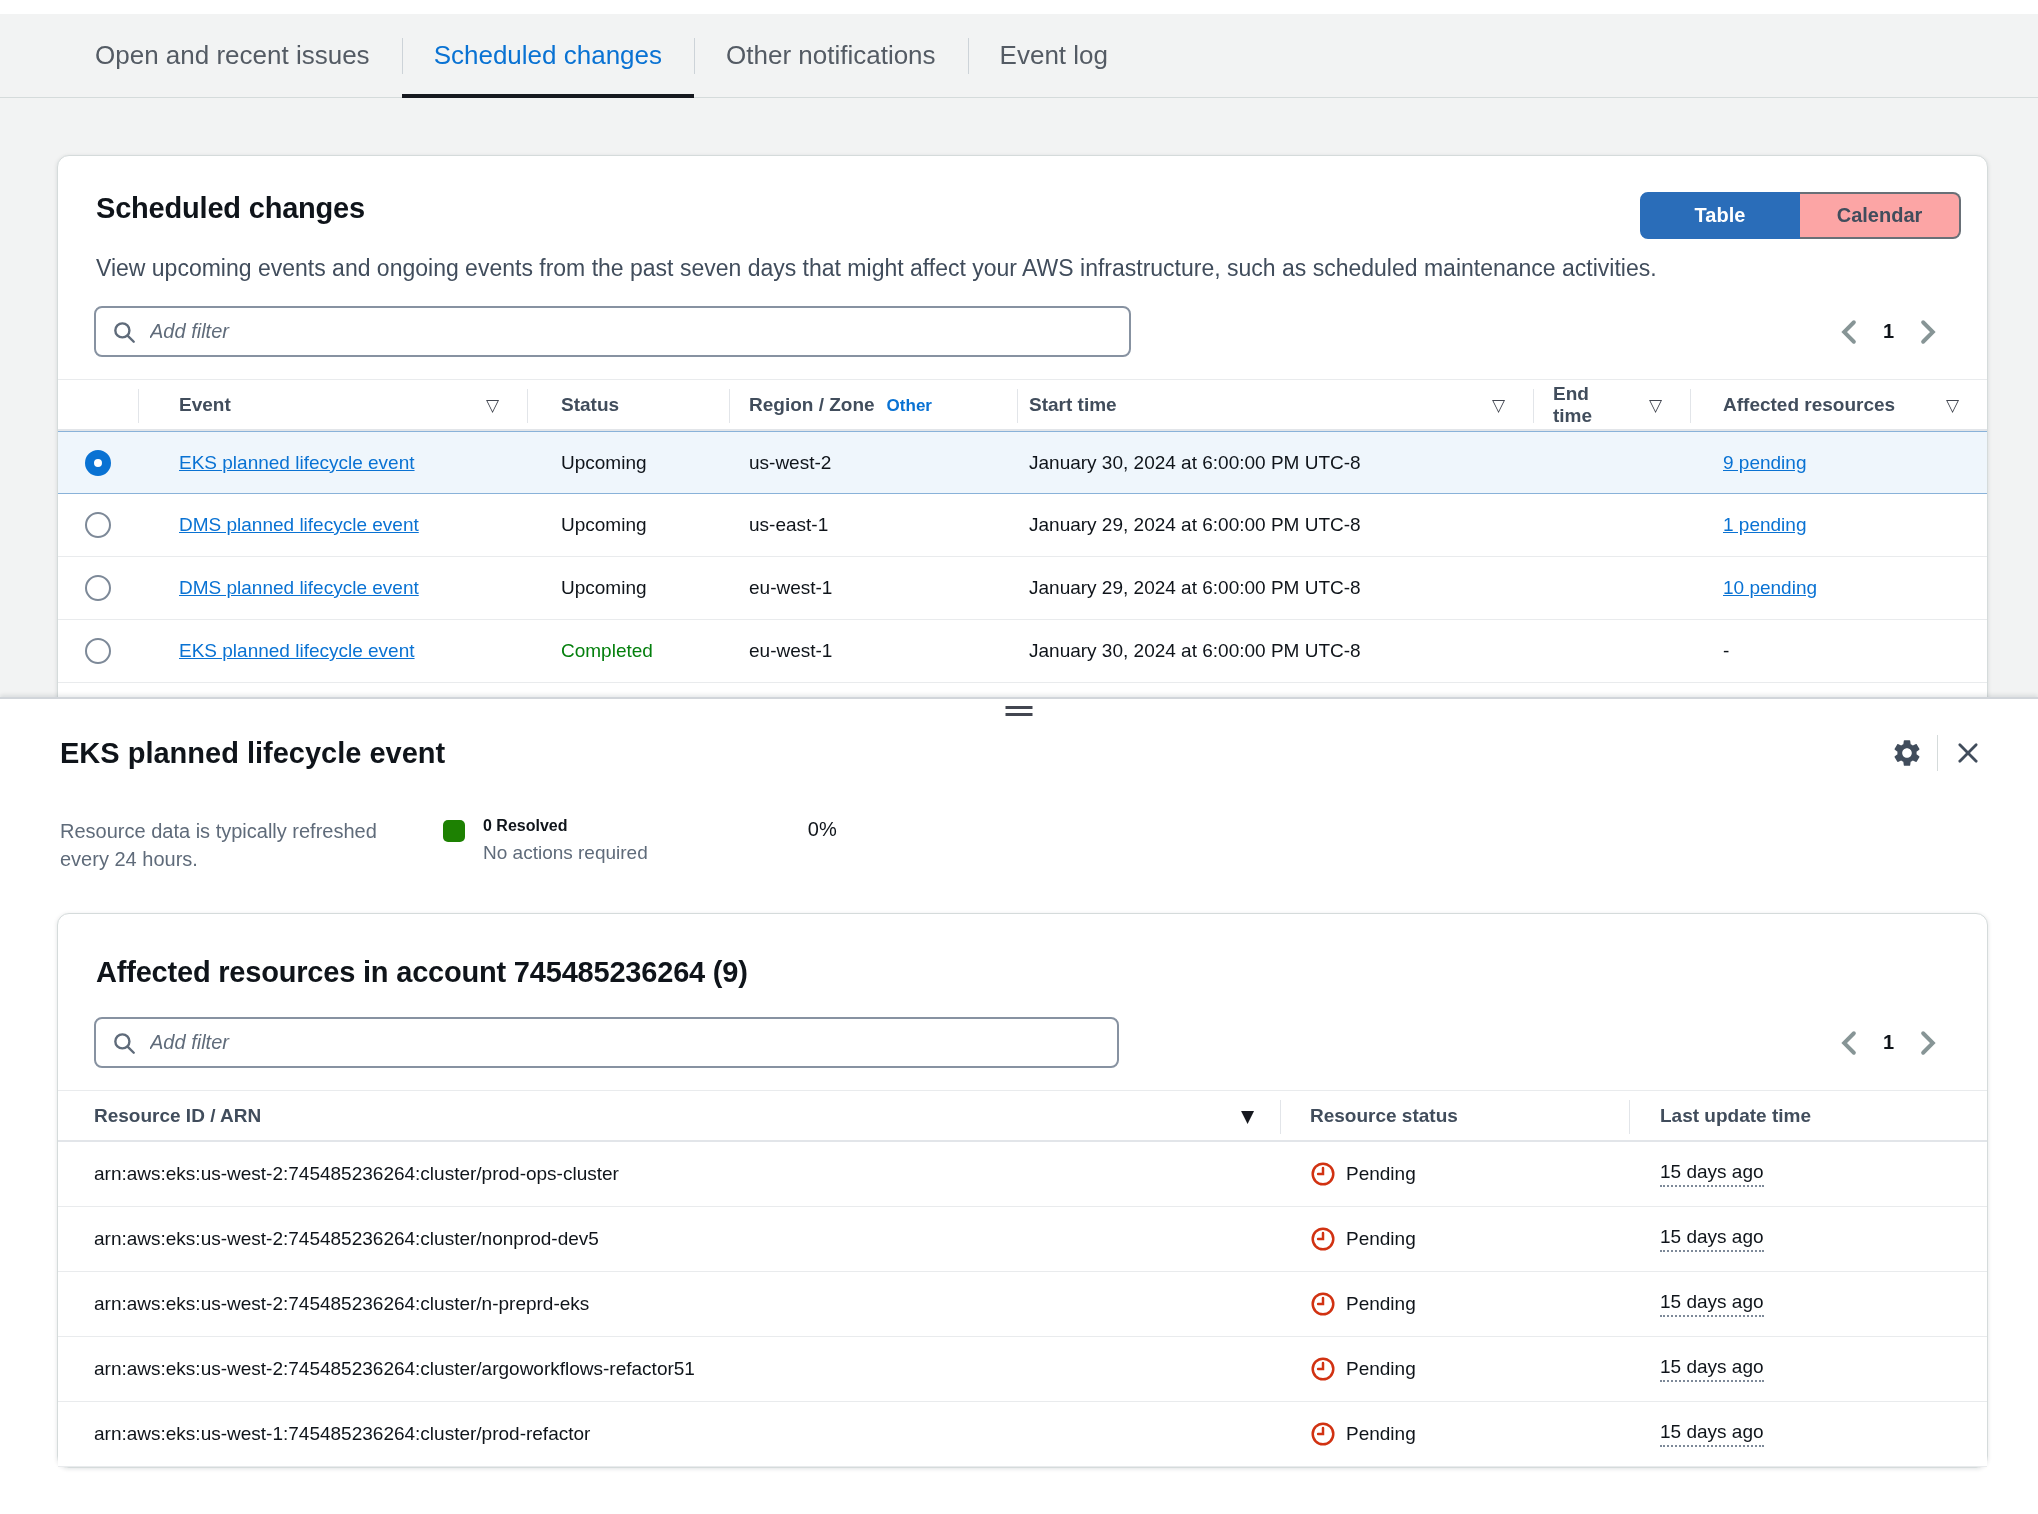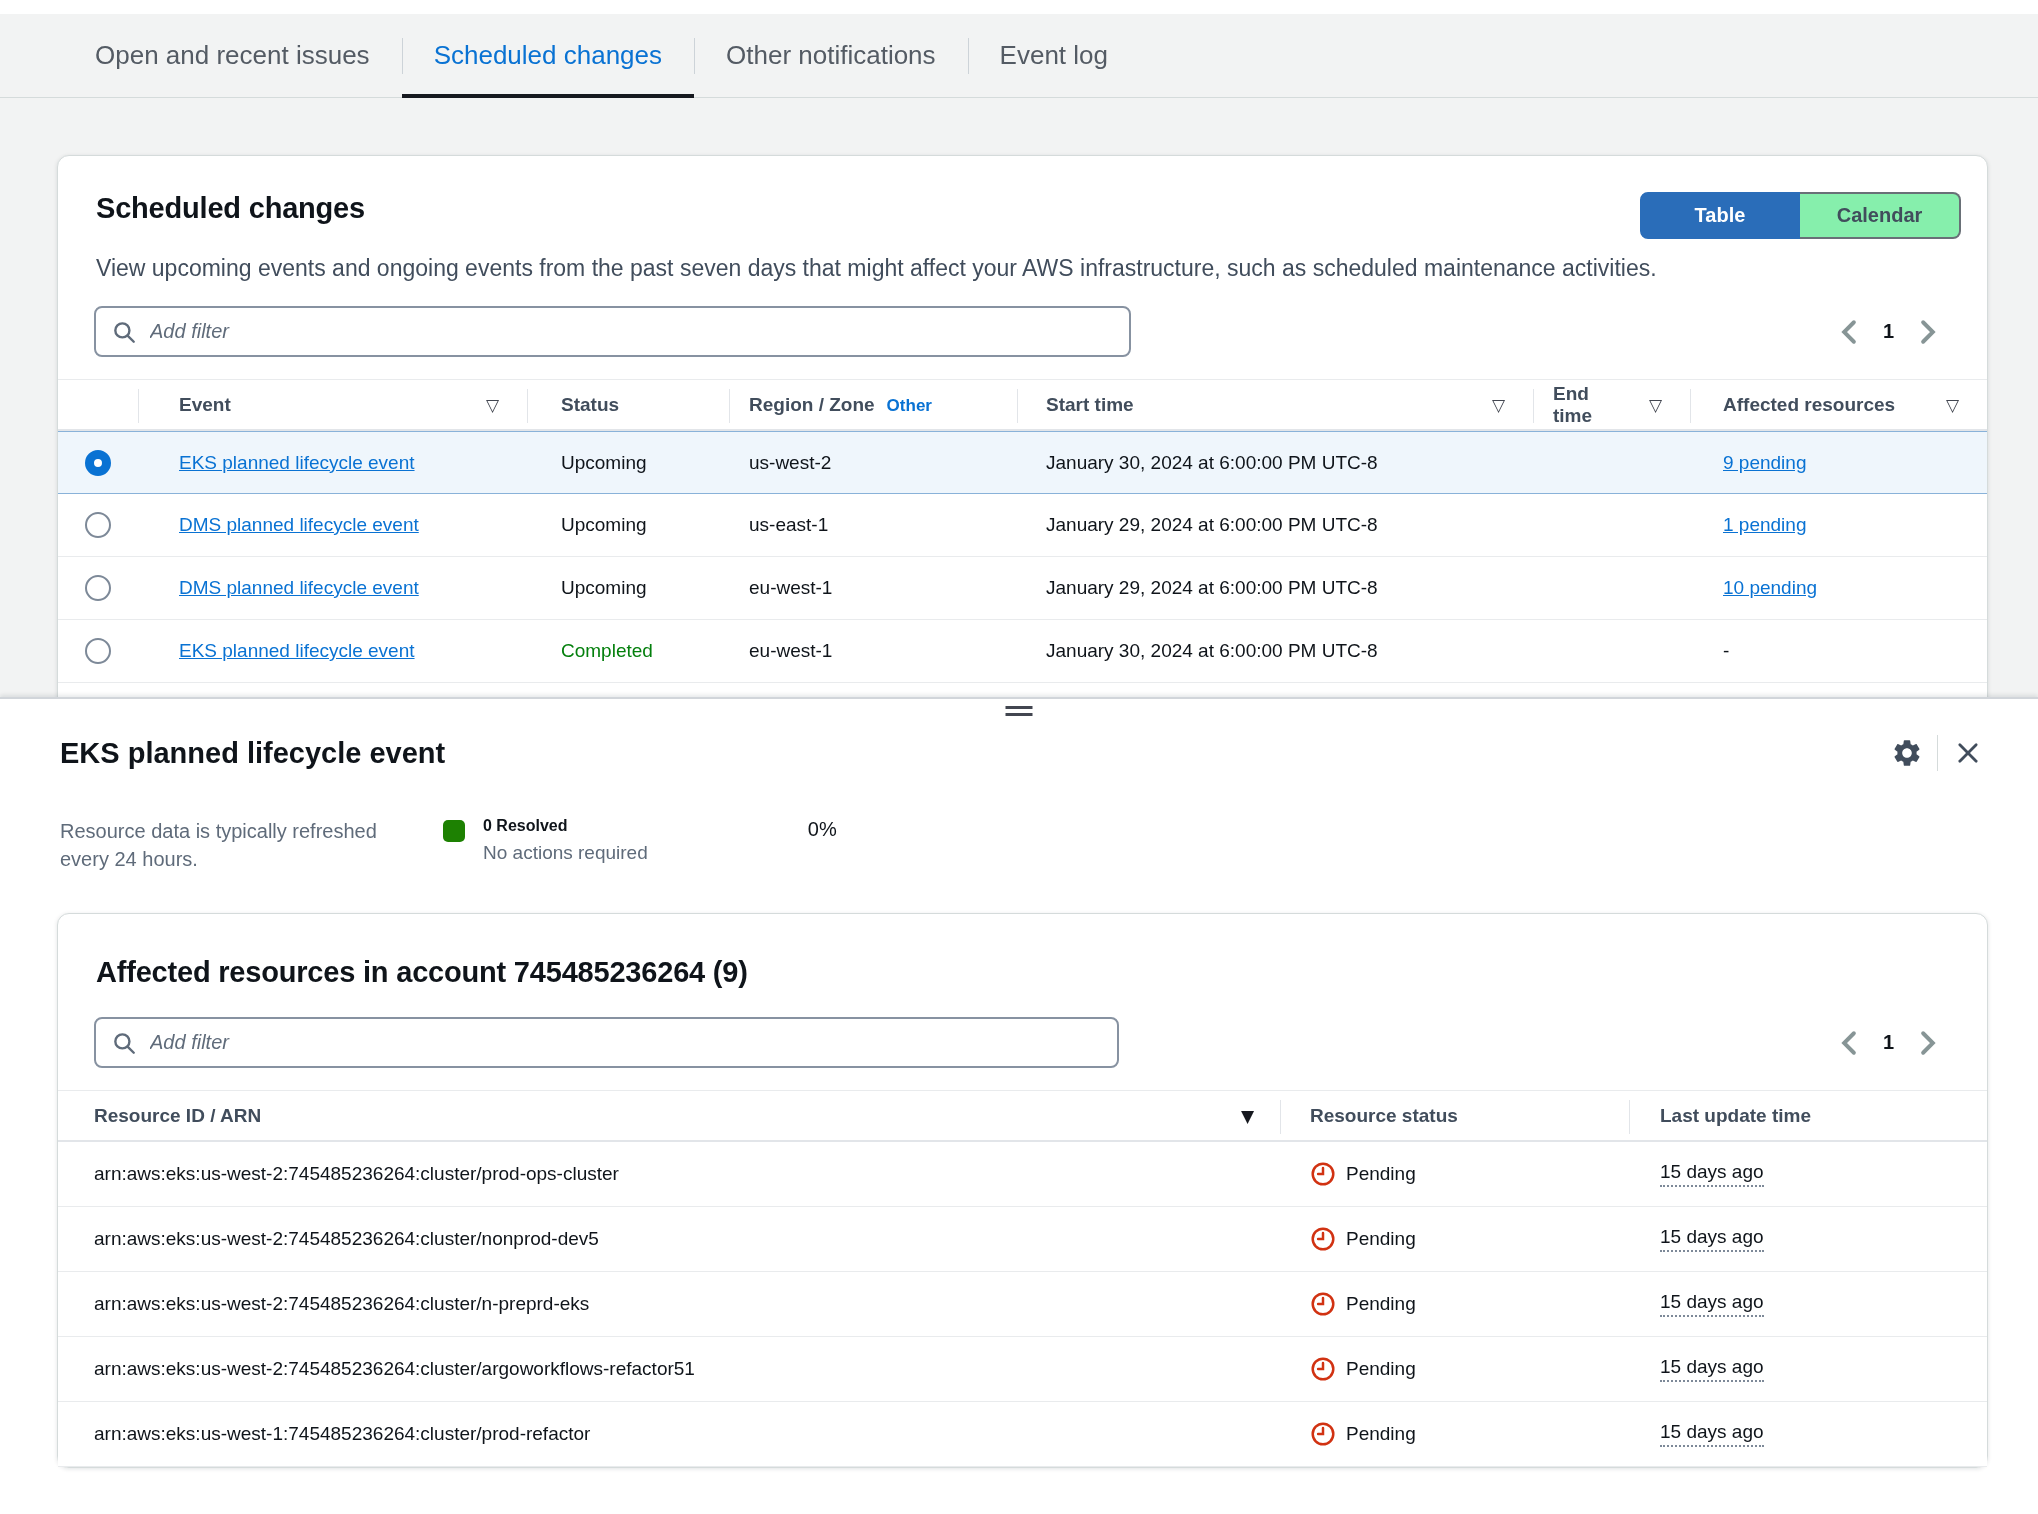--- a/index.html
+++ b/index.html
@@ -97,21 +97,21 @@
   }
   .seg.table-seg {
     width:160px;
     background:#2a6db9;
     border:2px solid #2a6db9;
     border-radius:8px 0 0 8px;
     color:#ffffff;
   }
   .seg.cal-seg {
     width:161px;
-    background:#86efac;
+    background:#fca5a5;
     border:2px solid #697077;
     border-left:none;
     border-radius:0 8px 8px 0;
     color:#414d5c;
   }
 
   
   .toolbar {
     display:flex;
     align-items:center;
@@ -190,21 +190,21 @@
     border-top:1px solid #89b2d9;
     border-bottom:1px solid #89b2d9;
   }
   .td { display:flex; align-items:center; }
 
   
   .events-grid .c-radio { justify-content:center; }
   .events-grid .c-event { padding-left:41px; }
   .events-grid .c-status { padding-left:34px; }
   .events-grid .c-region { padding-left:20px; }
-  .events-grid .c-start { padding-left:29px; }
+  .events-grid .c-start { padding-left:12px; }
   .events-grid .c-end { padding-left:20px;gap:44px; }
   .events-grid .c-aff { padding-left:33px; }
 
   
   .res-grid .c-arn { padding-left:36px; }
   .res-grid .c-rstatus { padding-left:30px; }
   .res-grid .c-update { padding-left:31px; }
 
   a.blue-link, .blue-link {
     color:#0972d3;

